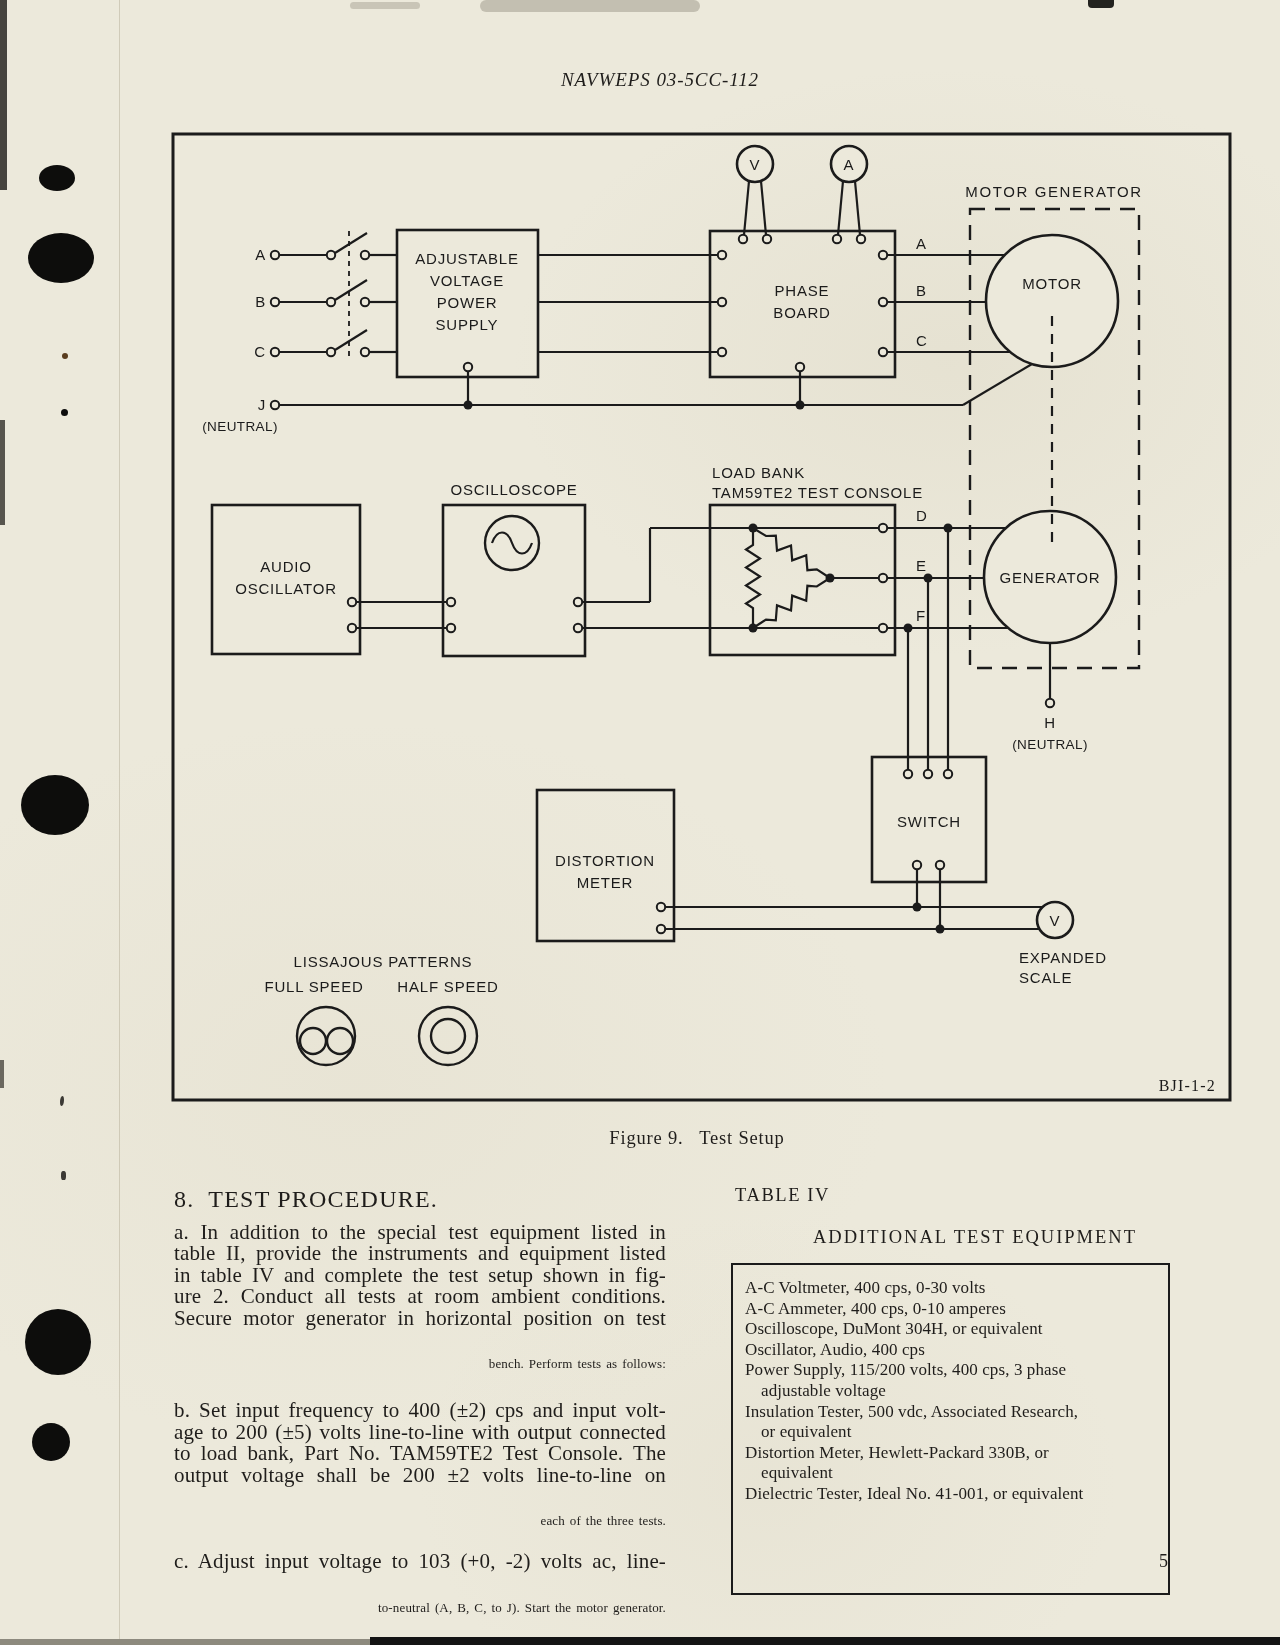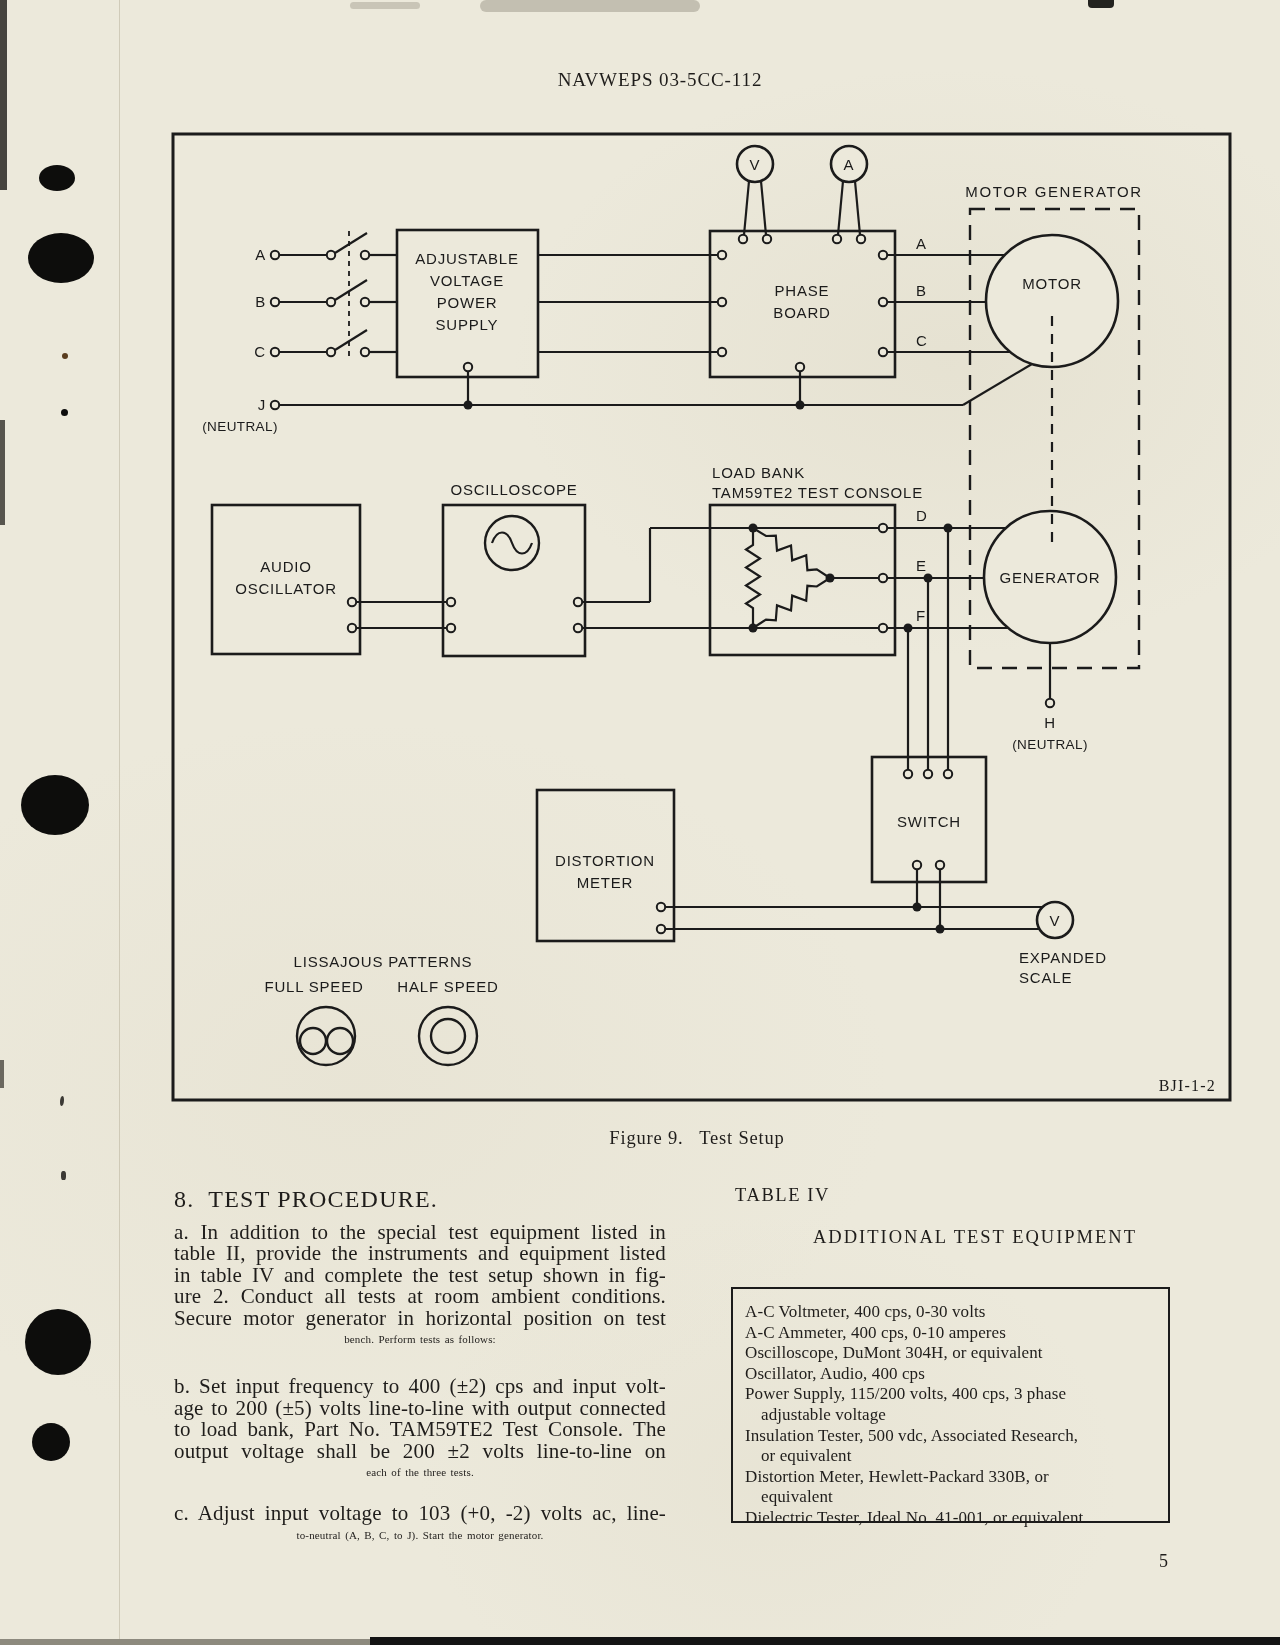--- a/index.html
+++ b/index.html
@@ -13,27 +13,27 @@
     font-family:"Liberation Serif", serif;
     color:#1f1d1b;
   }
   .abs{position:absolute;}
   .pre{white-space:pre;}
   
   .hole{position:absolute;background:#0d0d0c;border-radius:50%;}
   .edge{position:absolute;background:#46443e;}
   .faint-line{position:absolute;width:1px;background:rgba(175,166,144,.45);}
   
-  .hdr{font-size:19px;letter-spacing:.9px;text-align:center;}
+  .hdr{font-size:19px;letter-spacing:.9px;text-align:center;font-style:italic;}
   .caption{font-size:18.5px;letter-spacing:.8px;text-align:center;}
   .sect-head{font-size:24px;letter-spacing:1.2px;text-align:right;}
   .para{font-size:21px;line-height:21.4px;letter-spacing:.15px;word-spacing:1.5px;
         white-space:pre-line;text-align:justify;text-align-last:justify;}
-  .para-last{font-size:11px;line-height:21.4px;letter-spacing:.15px;word-spacing:1.5px;
-        white-space:pre-line;text-align:center;}
+  .para-last{font-size:13px;line-height:21.4px;letter-spacing:.15px;word-spacing:1.5px;
+        white-space:pre-line;text-align:right;margin-top:24px;}
   .tbl-title{font-size:18.5px;letter-spacing:1.6px;}
   .tbl-sub{font-size:18.5px;letter-spacing:2px;text-align:center;}
   .tbl-box{position:absolute;border:2.5px solid #1b1b1b;box-sizing:border-box;
            padding:13px 6px 0 12px;}
   .tbl-item{font-size:17px;line-height:20.6px;letter-spacing:.1px;
             white-space:pre-line;padding-left:16px;text-indent:-16px;}
   .pagenum{font-size:18px;}
   
   .frame{fill:none;stroke:#1b1b1b;stroke-width:3;}
   .box{fill:none;stroke:#1b1b1b;stroke-width:2.6;}
@@ -312,21 +312,21 @@
 age to 200 (±5) volts line-to-line with output connected
 to load bank, Part No. TAM59TE2 Test Console.  The
 output voltage shall be 200 ±2 volts line-to-line on</div>
   <div class="para-last">each of the three tests.</div>
   <div class="para" style="margin-top:20px;">c.  Adjust input voltage to 103 (+0, -2) volts ac,  line-</div>
   <div class="para-last">to-neutral (A, B, C, to J).  Start the motor generator.</div>
 </div>
 
 <div class="abs tbl-title" style="left:735px;top:1185px;width:480px;">TABLE IV</div>
 <div class="abs tbl-sub" style="left:735px;top:1227px;width:480px;">ADDITIONAL TEST EQUIPMENT</div>
-<div class="tbl-box" style="left:731px;top:1263px;width:439px;height:236px;margin-top:24px;">
+<div class="tbl-box" style="left:731px;top:1263px;width:439px;height:332px;">
   <div class="tbl-item">A-C Voltmeter,  400 cps,  0-30 volts</div>
   <div class="tbl-item">A-C Ammeter,  400 cps,  0-10 amperes</div>
   <div class="tbl-item">Oscilloscope,  DuMont 304H,  or equivalent</div>
   <div class="tbl-item">Oscillator,  Audio,  400 cps</div>
   <div class="tbl-item">Power Supply,  115/200 volts,  400 cps,  3 phase
 adjustable voltage</div>
   <div class="tbl-item">Insulation Tester,  500 vdc,  Associated Research,
 or equivalent</div>
   <div class="tbl-item">Distortion Meter,  Hewlett-Packard 330B,  or
 equivalent</div>

